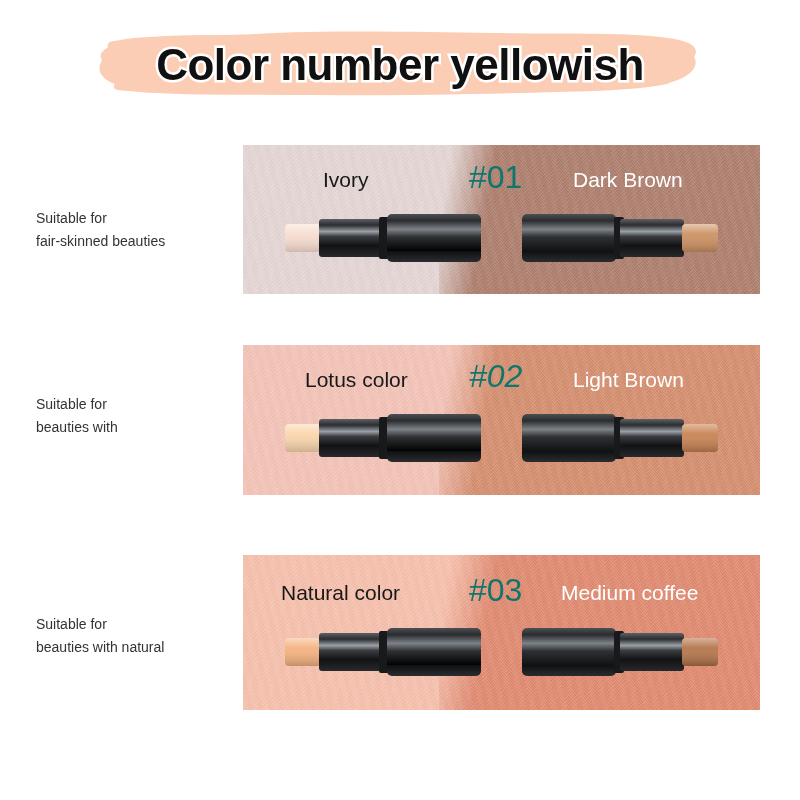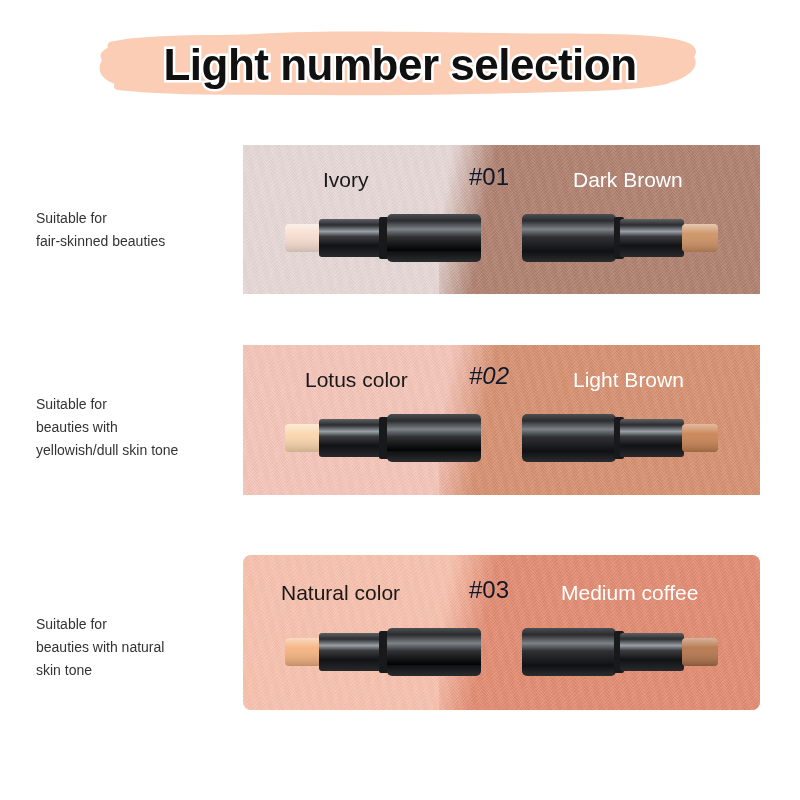--- a/index.html
+++ b/index.html
@@ -93,21 +93,21 @@
 
   
   .shade-label {
     position: absolute;
     font-size: 21px;
     line-height: 26px;
     white-space: nowrap;
     font-family: "Liberation Sans", sans-serif;
   }
   .label-left  { color: #181818; }
-  .label-code  { color: #0f172a; font-size: 24px; }
+  .label-code  { color: #0f766e; font-size: 32px; }
   .label-right { color: #ffffff; }
 
   
   .stick {
     position: absolute;
     height: 50px;
   }
   .stick-left  { left: 40px;  width: 200px; }
   .stick-right { right: 40px; width: 200px; }
   .stick svg { display: block; width: 100%; height: 100%; }
@@ -118,21 +118,21 @@
 <div id="title-area">
   <div id="title-brush">
     <svg viewBox="0 0 612 70" preserveAspectRatio="none" aria-hidden="true">
       <path id="brush-path" d="M14,30 C8,22 22,14 40,12 C70,3 120,7 168,4 C240,0 330,2 404,3 C470,4 540,2 580,8
                C604,11 612,18 606,27 C612,36 602,47 584,52 C556,61 500,57 440,60
                C360,64 250,66 170,63 C120,61 66,64 40,58 C18,53 6,44 14,30 Z" fill="#fbcdb4"></path>
       <path d="M24,16 C60,8 130,10 200,9 C260,8 340,10 400,9 C450,8 520,9 560,14" fill="none" stroke="#fbcdb4" stroke-width="9" stroke-linecap="round"></path>
       <path d="M30,56 C80,62 150,60 230,61 C310,62 400,60 470,58 C520,57 560,54 578,50" fill="none" stroke="#fbcdb4" stroke-width="8" stroke-linecap="round"></path>
     </svg>
   </div>
-  <div id="page-title" style="color: rgb(16, 16, 16); -webkit-text-stroke: 5px rgb(255, 255, 255);">Light number selection</div>
+  <div id="page-title" style="color: rgb(16, 16, 16); -webkit-text-stroke: 5px rgb(255, 255, 255);">Color number yellowish</div>
 </div>
 
 <div class="product-row" style="top:145px;height:150px;" id="row0">
   <div class="row-caption" style="top:62px;">
     <span class="caption-line">Suitable for</span>
     <span class="caption-line">fair-skinned beauties</span>
   </div>
   <div class="swatch-panel" style="top:0;height:149px;">
     <div class="panel-left-bg" id="r0L" style="background: rgb(230, 216, 214);"></div>
     <div class="panel-right-bg" id="r0R" style="background: linear-gradient(100deg, rgb(230, 216, 214) 0%, rgb(230, 216, 214) 4%, rgb(176, 128, 111) 17%, rgb(176, 128, 111) 100%);"></div>
@@ -208,21 +208,20 @@
         <rect x="162" y="11" width="36" height="28" rx="4" fill="url(#tipG0R)"></rect>
       </svg>
     </div>
   </div>
 </div>
 
 <div class="product-row" style="top:345px;height:150px;" id="row1">
   <div class="row-caption" style="top:48px;">
     <span class="caption-line">Suitable for</span>
     <span class="caption-line">beauties with</span>
-    <span class="caption-line">yellowish/dull skin tone</span>
   </div>
   <div class="swatch-panel" style="top:0;height:150px;">
     <div class="panel-left-bg" id="r1L" style="background: rgb(246, 197, 185);"></div>
     <div class="panel-right-bg" id="r1R" style="background: linear-gradient(100deg, rgb(246, 197, 185) 0%, rgb(246, 197, 185) 4%, rgb(215, 144, 112) 17%, rgb(215, 144, 112) 100%);"></div>
     <div class="panel-texture"></div>
 
     <span class="shade-label label-left" style="left:62px;top:22px;">Lotus color</span>
     <span class="shade-label label-code" style="left:226px;top:18px;font-style:italic;">#02</span>
     <span class="shade-label label-right" style="left:330px;top:22px;">Light Brown</span>
 
@@ -259,23 +258,22 @@
         <rect x="162" y="11" width="36" height="28" rx="4" fill="url(#tipG1R)"></rect>
       </svg>
     </div>
   </div>
 </div>
 
 <div class="product-row" style="top:555px;height:155px;" id="row2">
   <div class="row-caption" style="top:58px;">
     <span class="caption-line">Suitable for</span>
     <span class="caption-line">beauties with natural</span>
-    <span class="caption-line">skin tone</span>
-  </div>
-  <div class="swatch-panel" style="top:0;height:155px;border-radius:8px;">
+  </div>
+  <div class="swatch-panel" style="top:0;height:155px;">
     <div class="panel-left-bg" id="r2L" style="background: rgb(249, 194, 174);"></div>
     <div class="panel-right-bg" id="r2R" style="background: linear-gradient(100deg, rgb(249, 194, 174) 0%, rgb(249, 194, 174) 4%, rgb(227, 140, 114) 17%, rgb(227, 140, 114) 100%);"></div>
     <div class="panel-texture"></div>
 
     <span class="shade-label label-left" style="left:38px;top:25px;">Natural color</span>
     <span class="shade-label label-code" style="left:226px;top:22px;">#03</span>
     <span class="shade-label label-right" style="left:318px;top:25px;">Medium coffee</span>
 
     <div class="stick stick-left" style="top:72px;">
       <svg viewBox="0 0 200 50" preserveAspectRatio="none" aria-hidden="true">

